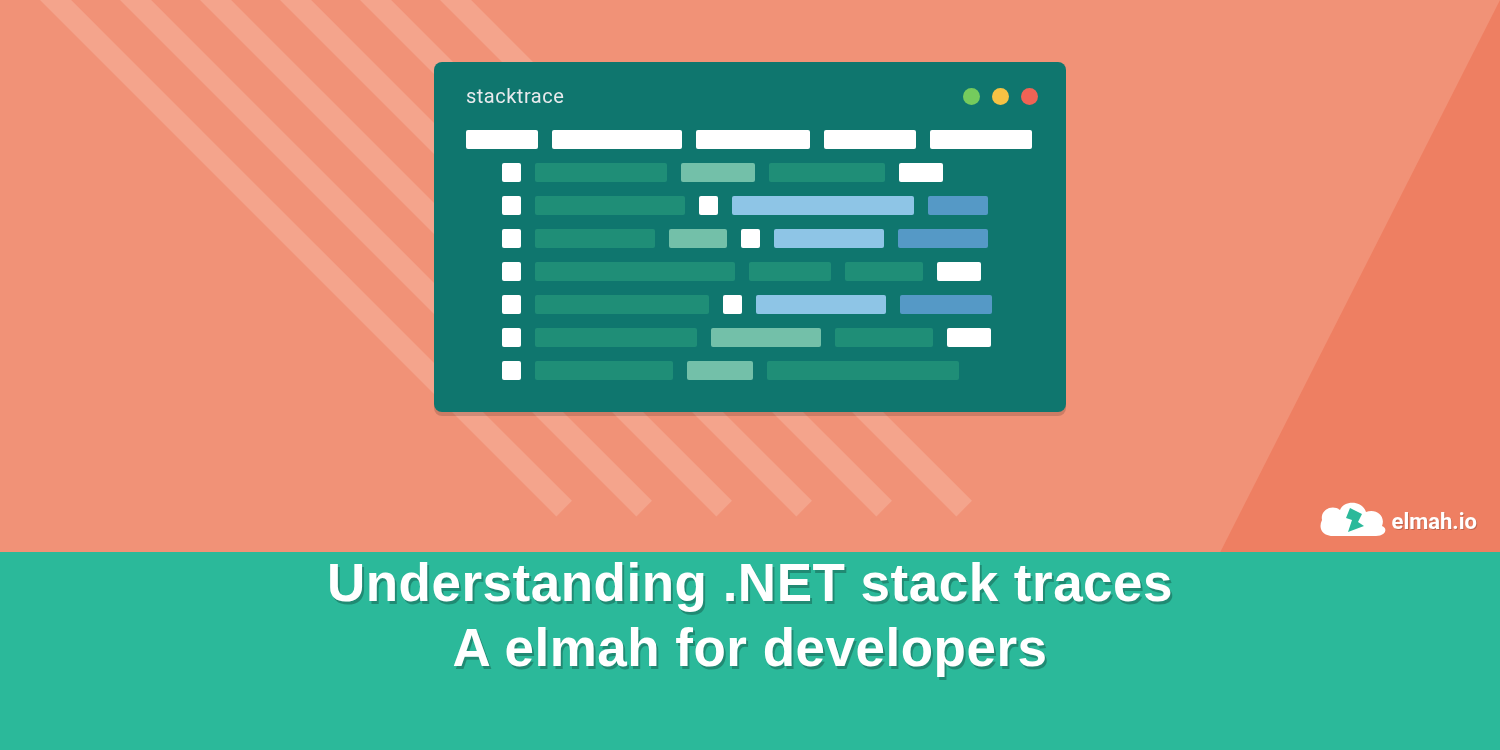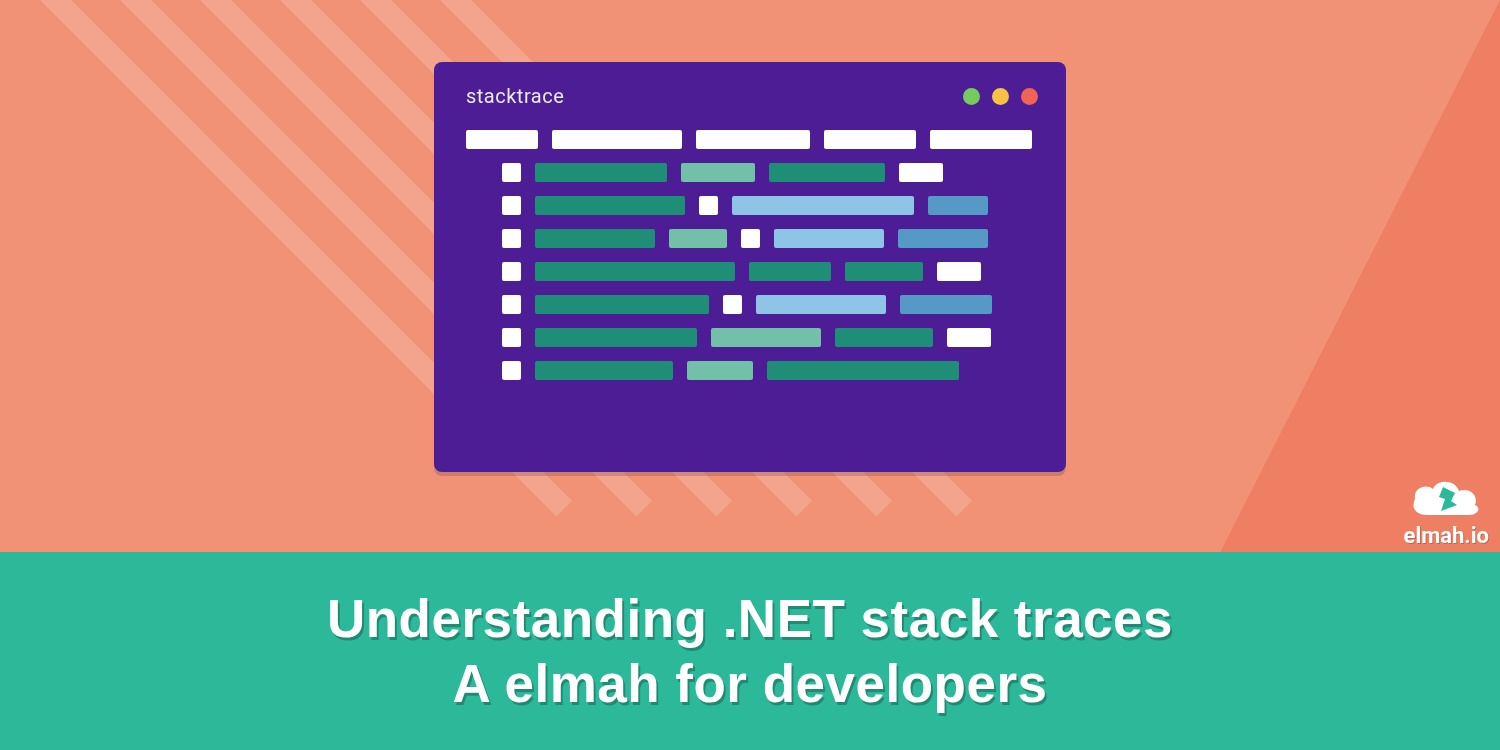--- a/index.html
+++ b/index.html
@@ -6,40 +6,40 @@
 body{width:1500px;height:750px;overflow:hidden;font-family:-apple-system,BlinkMacSystemFont,"Segoe UI",Roboto,sans-serif;position:relative}
 .bg{position:absolute;inset:0;background:#f19277}
 .bg-triangle-right{position:absolute;bottom:0;right:0;width:0;height:0;border-left:380px solid transparent;border-bottom:750px solid #ee7f62}
 .stripe{position:absolute;background:#f4a48c;transform:rotate(-45deg);transform-origin:top left}
 .s1{width:22px;height:900px;top:-120px;left:-80px}
 .s2{width:22px;height:900px;top:-120px;left:0px}
 .s3{width:22px;height:900px;top:-120px;left:80px}
 .s4{width:22px;height:900px;top:-120px;left:160px}
 .s5{width:22px;height:900px;top:-120px;left:240px}
 .s6{width:22px;height:900px;top:-120px;left:320px}
-.window{position:absolute;top:62px;left:434px;width:632px;height:410px;background:#4c1d95;border-radius:8px;box-shadow:0 4px 0 rgba(0,0,0,0.15)}
+.window{position:absolute;top:62px;left:434px;width:632px;height:350px;background:#0f766e;border-radius:8px;box-shadow:0 4px 0 rgba(0,0,0,0.15)}
 .titlebar{display:flex;align-items:center;justify-content:space-between;padding:22px 28px 12px 32px}
 .title{color:#e8eaed;font-size:20px;font-weight:400;letter-spacing:0.5px}
 .dots{display:flex;gap:12px}
 .dot{width:17px;height:17px;border-radius:50%}
 .dg{background:#75cb5d}
 .dy{background:#f6c244}
 .dr{background:#f06355}
 .body{padding:10px 32px 30px 32px}
 .row{display:flex;gap:14px;margin-bottom:14px;align-items:center}
 .row.indent{padding-left:36px}
 .seg{height:19px;border-radius:2px}
 .w{background:#ffffff}
 .t1{background:#1f8e77}
 .t2{background:#73c0a9}
 .b1{background:#8ec5e6}
 .b2{background:#5599c6}
-.banner{position:absolute;left:0;right:0;bottom:0;height:198px;background:#2bb99a;display:flex;flex-direction:column;align-items:center;justify-content:center;gap:4px}
+.banner{position:absolute;left:0;right:0;bottom:0;height:198px;background:#2bb99a;display:flex;flex-direction:column;align-items:center;justify-content:flex-start;gap:4px}
 .banner-text{color:#fff;font-size:53px;font-weight:700;letter-spacing:0.5px;text-shadow:2px 3px 0 rgba(0,0,0,0.25);font-family:"Segoe UI","Helvetica Neue",Arial}
-.logo{position:absolute;right:11px;bottom:202px;display:flex;flex-direction:column;align-items:center}
+.logo{position:absolute;right:23px;bottom:202px;display:flex;flex-direction:row;align-items:center}
 .logo-text{color:#fff;font-size:22px;font-weight:700;margin-top:-4px;text-shadow:1px 1px 0 rgba(0,0,0,0.2)}
 </style>
 </head>
 <body>
 
 <div class="bg">
   <div class="stripe s1"></div>
   <div class="stripe s2"></div>
   <div class="stripe s3"></div>
   <div class="stripe s4"></div>

